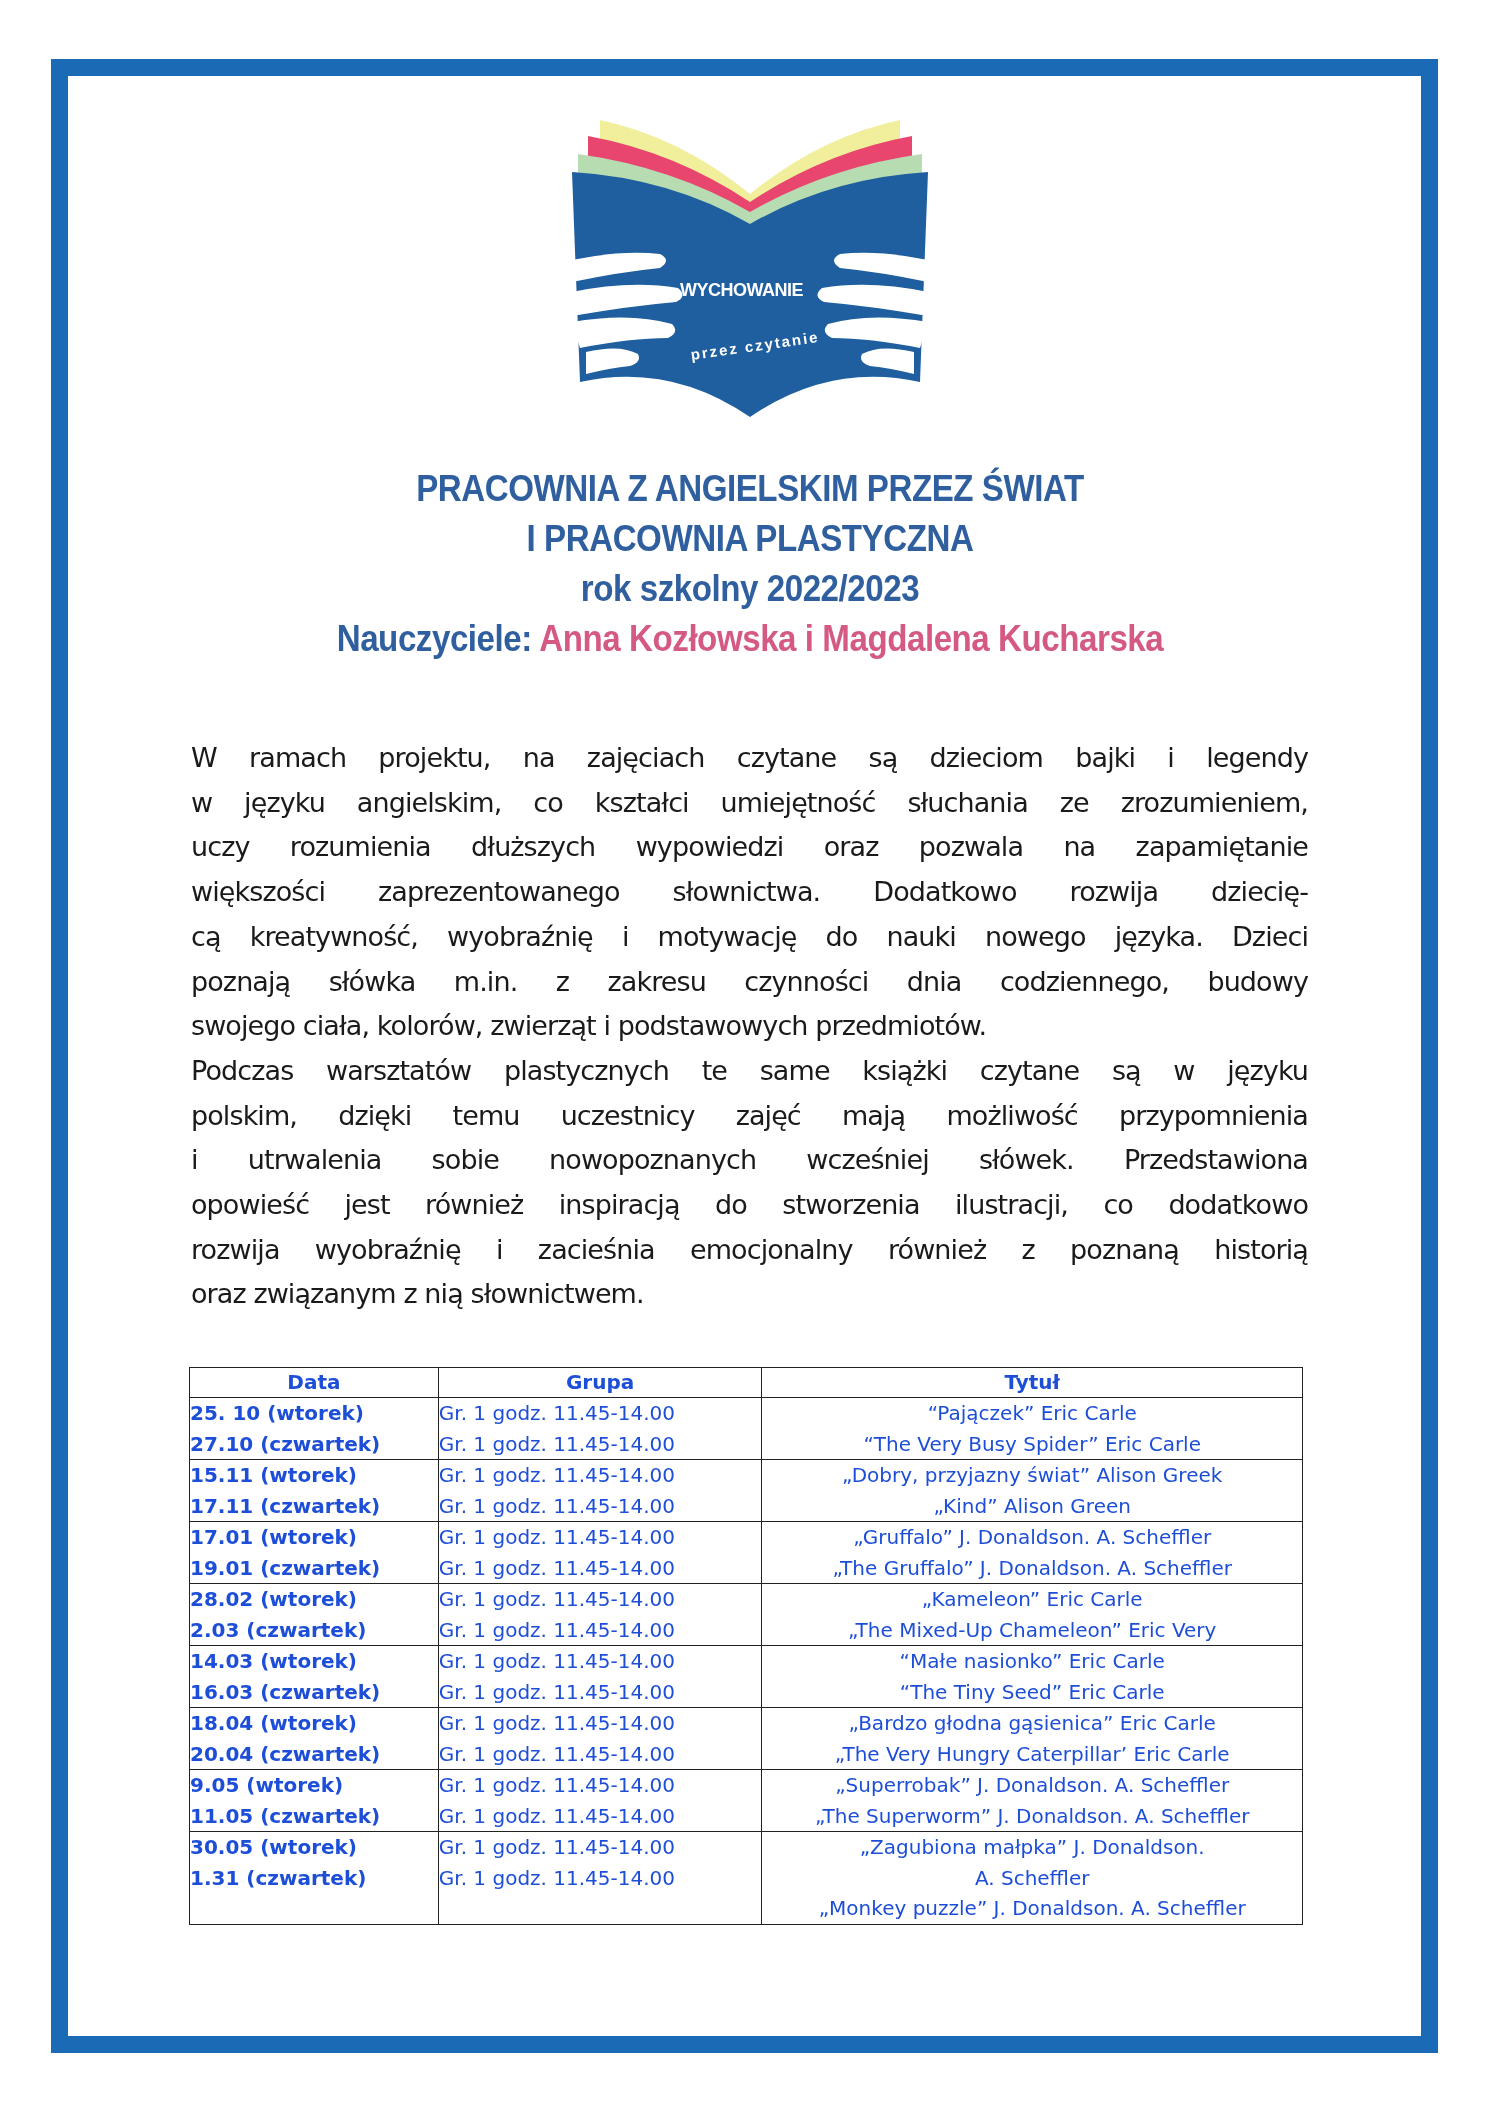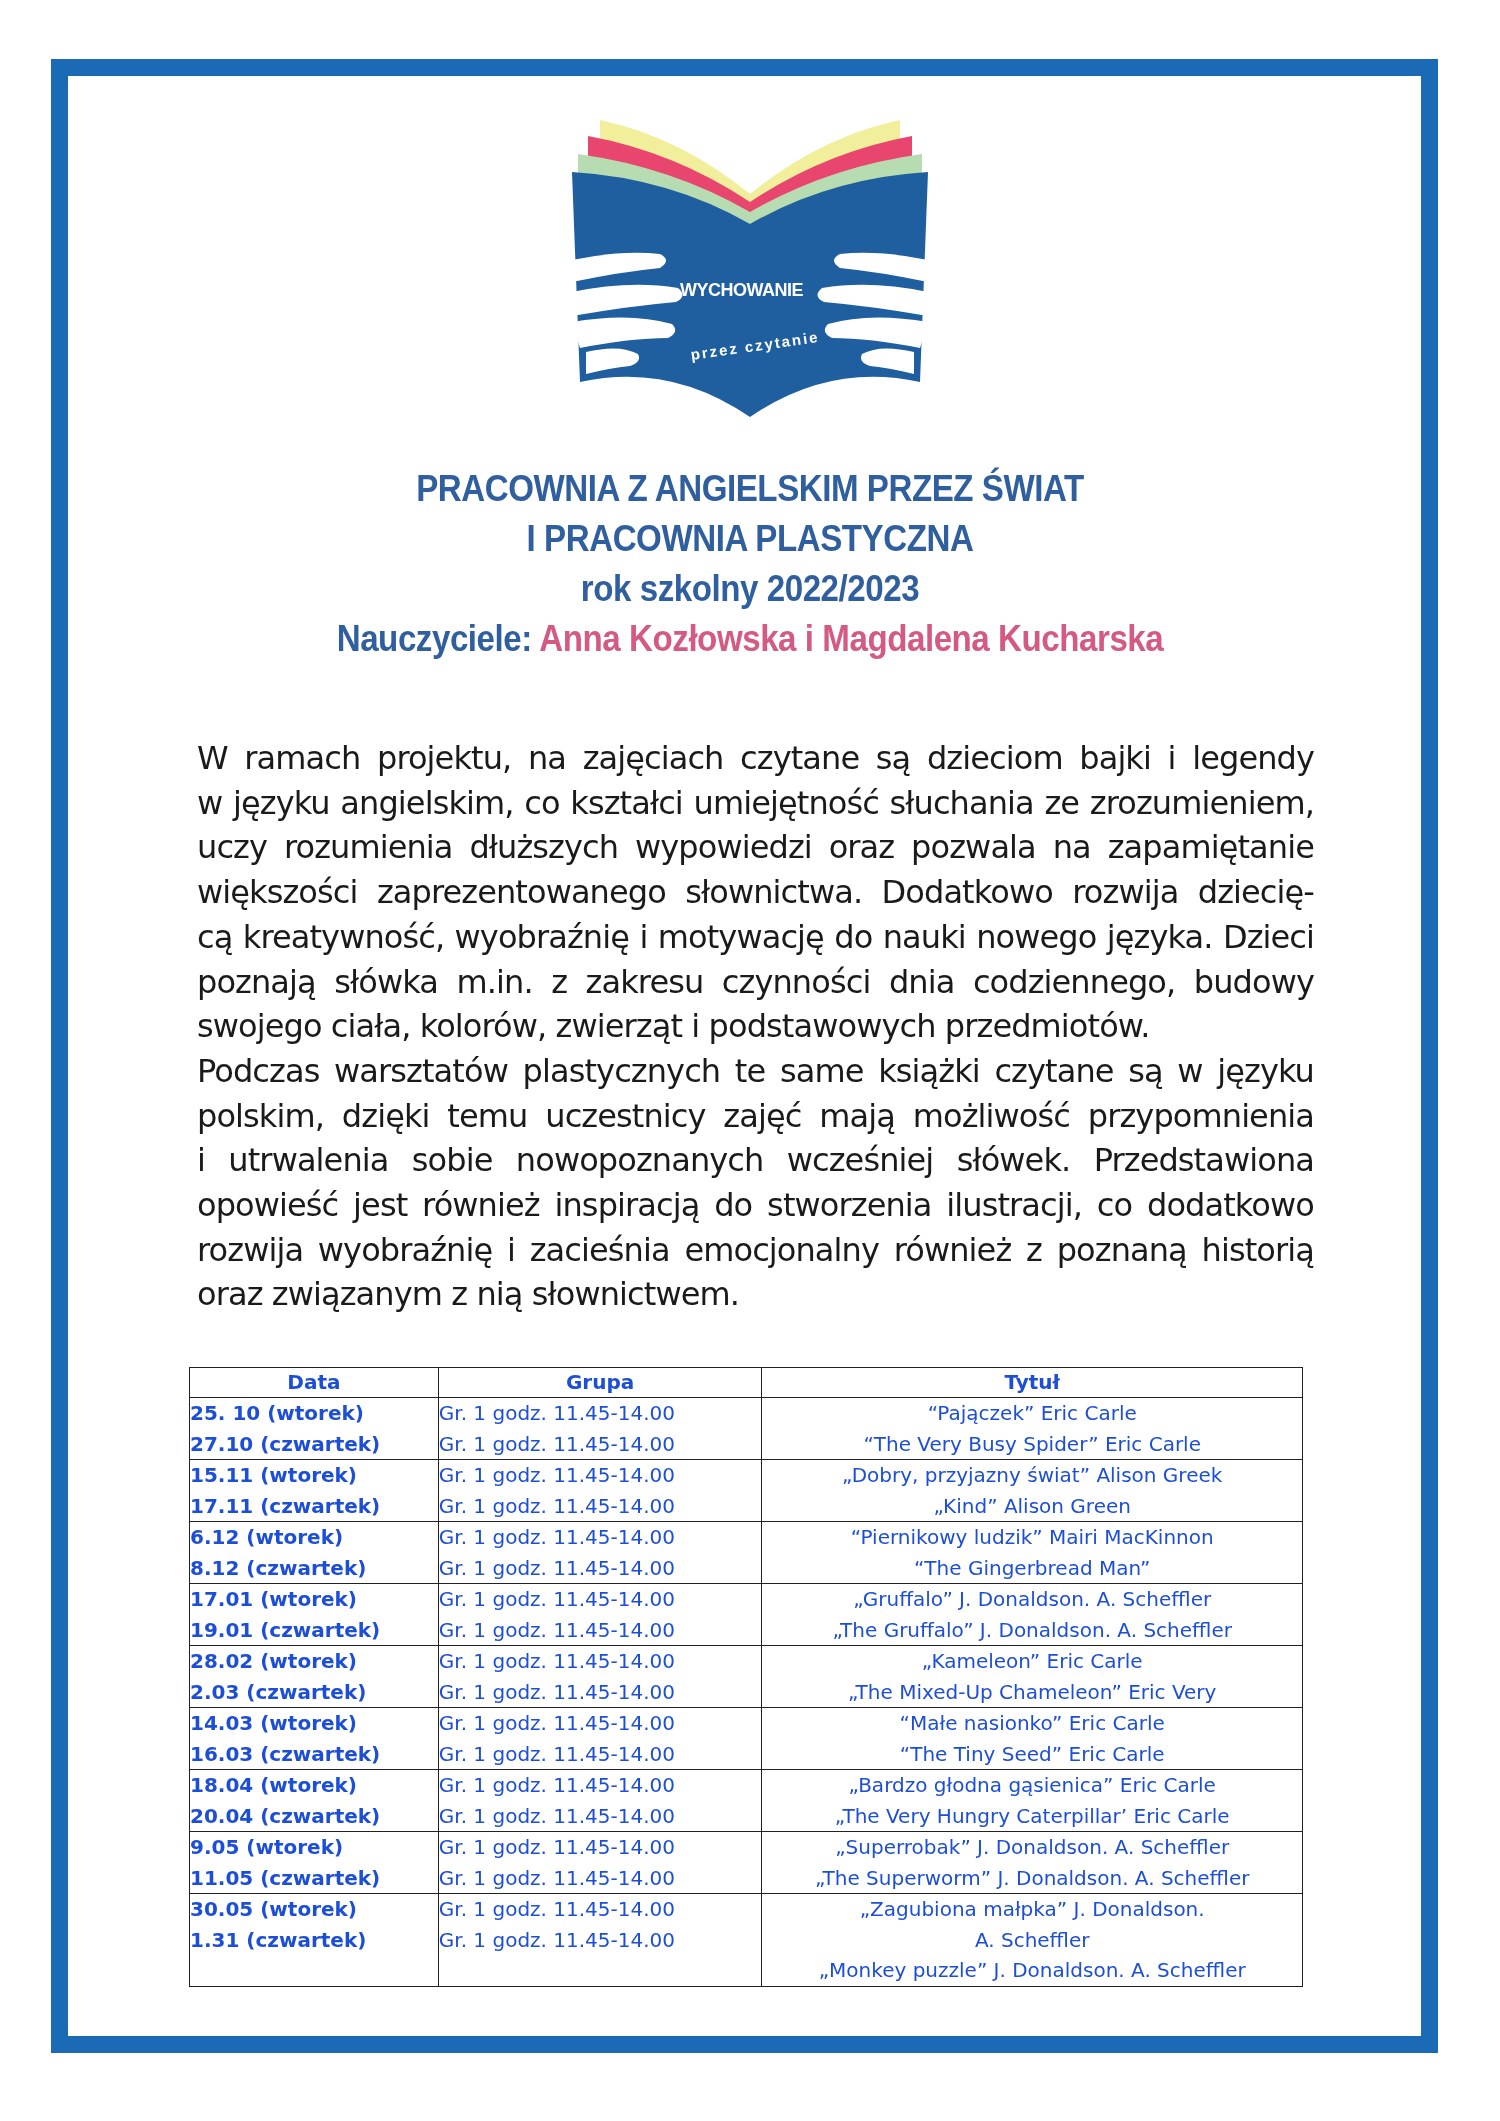--- a/index.html
+++ b/index.html
@@ -11,23 +11,22 @@
   .logo { position: absolute; left: 560px; top: 112px; width: 380px; height: 310px; }
   .titles { position: absolute; left: 100px; top: 464px; width: 1300px; text-align: center; }
   .title-line {
     font-family: "Liberation Sans", sans-serif; font-weight: bold; color: #2f5f9e;
     font-size: 36px; line-height: 50px; letter-spacing: -0.5px; white-space: nowrap;
     transform: scaleX(0.92);
   }
   .title-line .pink { color: #d45a84; }
   .body-text {
     position: absolute; left: 191px; top: 736px; width: 1117px;
-    font-family: "DejaVu Sans", sans-serif; font-size: 32px; line-height: 44.7px; color: #1a1a1a;
+    font-family: "DejaVu Sans", sans-serif; font-size: 27px; line-height: 44.7px; color: #1a1a1a;
     text-align: justify;
-    margin-left: 6px;
   }
   .body-text .line { display: block; text-align: justify; text-align-last: justify; white-space: nowrap; letter-spacing: -0.9px; }
   .body-text .line.last { text-align-last: left; }
   table.schedule {
     position: absolute; left: 189px; top: 1367px; width: 1114px;
     border-collapse: collapse; font-family: "DejaVu Sans", sans-serif; font-size: 20px; color: #1d4ed8;
   }
   table.schedule th, table.schedule td { border: 1.5px solid #222; padding: 0; vertical-align: top; }
   table.schedule th { height: 29px; font-weight: bold; text-align: center; line-height: 29px; font-size: 20px; }
   table.schedule col.c1 { width: 249px; }
@@ -132,34 +131,20 @@
           <span class="cell-line">Gr. 1 godz. 11.45-14.00</span>
           <span class="cell-line">Gr. 1 godz. 11.45-14.00</span>
         </td>
         <td class="title">
           <span class="cell-line">„Dobry, przyjazny świat” Alison Greek</span>
           <span class="cell-line">„Kind” Alison Green</span>
         </td>
       </tr>
       <tr class="grp">
         <td class="date">
-          <span class="cell-line">6.12 (wtorek)</span>
-          <span class="cell-line">8.12 (czwartek)</span>
-        </td>
-        <td class="group">
-          <span class="cell-line">Gr. 1 godz. 11.45-14.00</span>
-          <span class="cell-line">Gr. 1 godz. 11.45-14.00</span>
-        </td>
-        <td class="title">
-          <span class="cell-line">“Piernikowy ludzik” Mairi MacKinnon</span>
-          <span class="cell-line">“The Gingerbread Man”</span>
-        </td>
-      </tr>
-      <tr class="grp">
-        <td class="date">
           <span class="cell-line">17.01 (wtorek)</span>
           <span class="cell-line">19.01 (czwartek)</span>
         </td>
         <td class="group">
           <span class="cell-line">Gr. 1 godz. 11.45-14.00</span>
           <span class="cell-line">Gr. 1 godz. 11.45-14.00</span>
         </td>
         <td class="title">
           <span class="cell-line">„Gruffalo” J. Donaldson. A. Scheffler</span>
           <span class="cell-line">„The Gruffalo” J. Donaldson. A. Scheffler</span>

